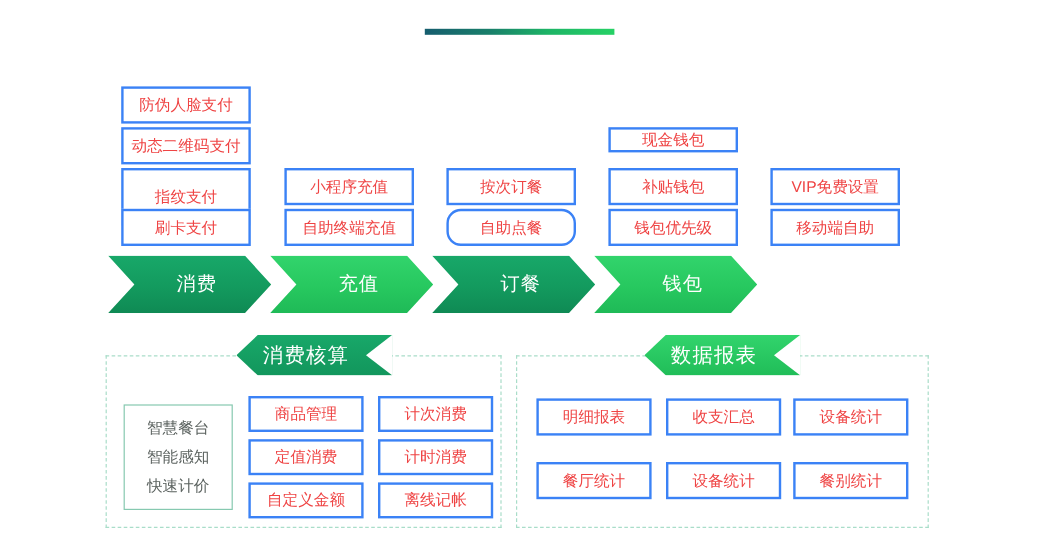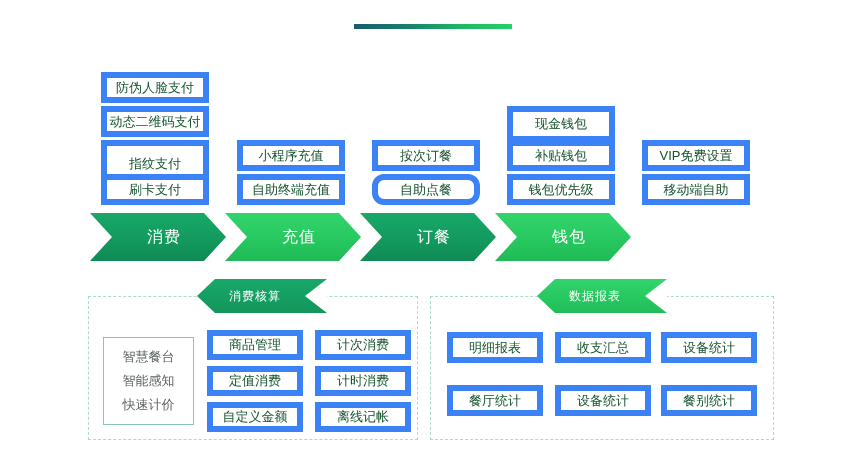--- a/index.html
+++ b/index.html
@@ -35,27 +35,27 @@
     width: 158px;
     height: 5px;
     margin: 6px auto 0 auto;
     background: linear-gradient(to right, #165d6e 0%, #19806a 35%, #1db466 65%, #26d165 100%);
   }
 
   
   .cap-box {
     position: absolute;
     box-sizing: border-box;
-    border: 6px solid #3b82f6;
+    border: 2px solid #3b82f6;
     background: #ffffff;
     display: flex;
     align-items: center;
     justify-content: center;
     font-size: 13px;
-    color: #14532d;
+    color: #ef4444;
     white-space: nowrap;
   }
 
   
   #steps-row {
     position: absolute;
     left: 0;
     top: 213px;
     width: 865px;
     height: 48px;
@@ -84,21 +84,21 @@
     border: 1px dashed #a9ddc9;
     background: #ffffff;
   }
   .panel-banner {
     position: absolute;
     height: 34px;
     display: flex;
     align-items: center;
     justify-content: center;
     color: #ffffff;
-    font-size: 12px;
+    font-size: 17px;
     letter-spacing: 1px;
     clip-path: polygon(18px 0, 100% 0, 100% 100%, 18px 100%, 0 50%);
     -webkit-clip-path: polygon(18px 0, 100% 0, 100% 100%, 18px 100%, 0 50%);
   }
   .panel-banner.dark  { background: linear-gradient(to bottom, #18a869 0%, #12965c 100%); }
   .panel-banner.light { background: linear-gradient(to bottom, #32d46c 0%, #20bd58 100%); }
   .panel-banner .banner-notch {
     position: absolute;
     right: 0;
     top: 0;
@@ -135,21 +135,21 @@
 <div class="cap-box" style="left:101px; top:106px; width:108px; height:31px;">动态二维码支付</div>
 <div class="cap-box" style="left:101px; top:140px; width:108px; height:48px;">指纹支付</div>
 <div class="cap-box" style="left:101px; top:174px; width:108px; height:31px;">刷卡支付</div>
 
 <div class="cap-box" style="left:237px; top:140px; width:108px; height:31px;">小程序充值</div>
 <div class="cap-box" style="left:237px; top:174px; width:108px; height:31px;">自助终端充值</div>
 
 <div class="cap-box" style="left:372px; top:140px; width:108px; height:31px;">按次订餐</div>
 <div class="cap-box" style="left:372px; top:174px; width:108px; height:31px;border-radius:12px;">自助点餐</div>
 
-<div class="cap-box" style="left:507px; top:106px; width:108px; height:36px;">现金钱包</div>
+<div class="cap-box" style="left:507px; top:106px; width:108px; height:21px;">现金钱包</div>
 <div class="cap-box" style="left:507px; top:140px; width:108px; height:31px;">补贴钱包</div>
 <div class="cap-box" style="left:507px; top:174px; width:108px; height:31px;">钱包优先级</div>
 
 <div class="cap-box" style="left:642px; top:140px; width:108px; height:31px;">VIP免费设置</div>
 <div class="cap-box" style="left:642px; top:174px; width:108px; height:31px;">移动端自助</div>
 
 <div id="steps-row">
   <div class="step dark" style="left:90px;  width:136px;">
     <span class="step-label">消费</span>
   </div>

